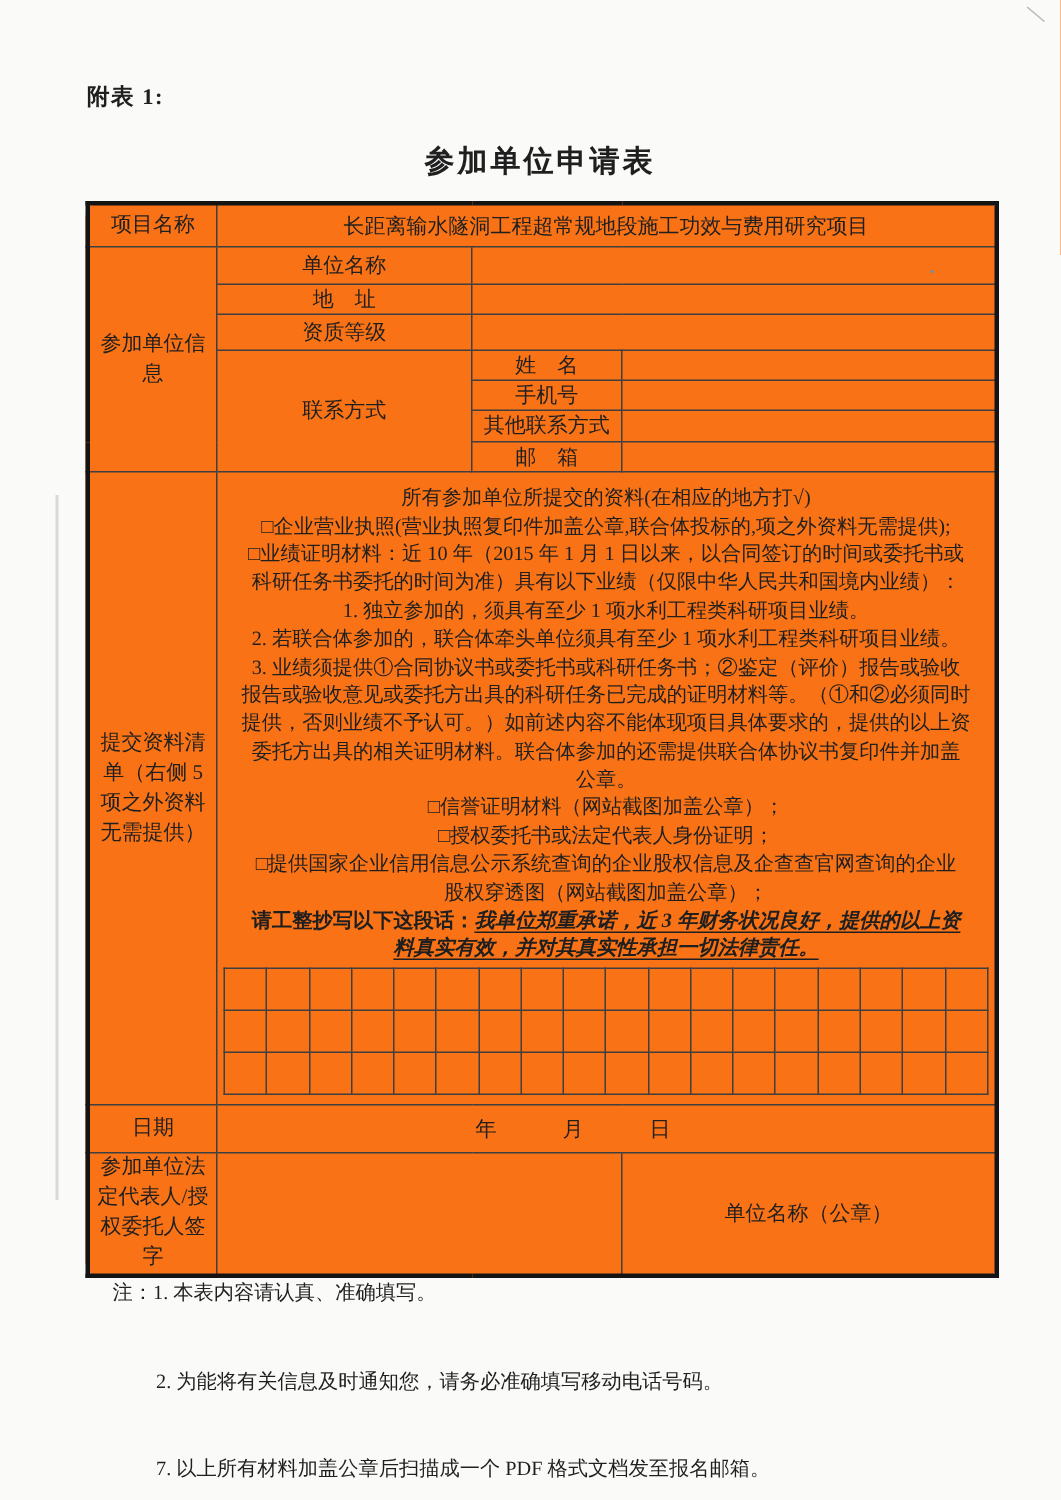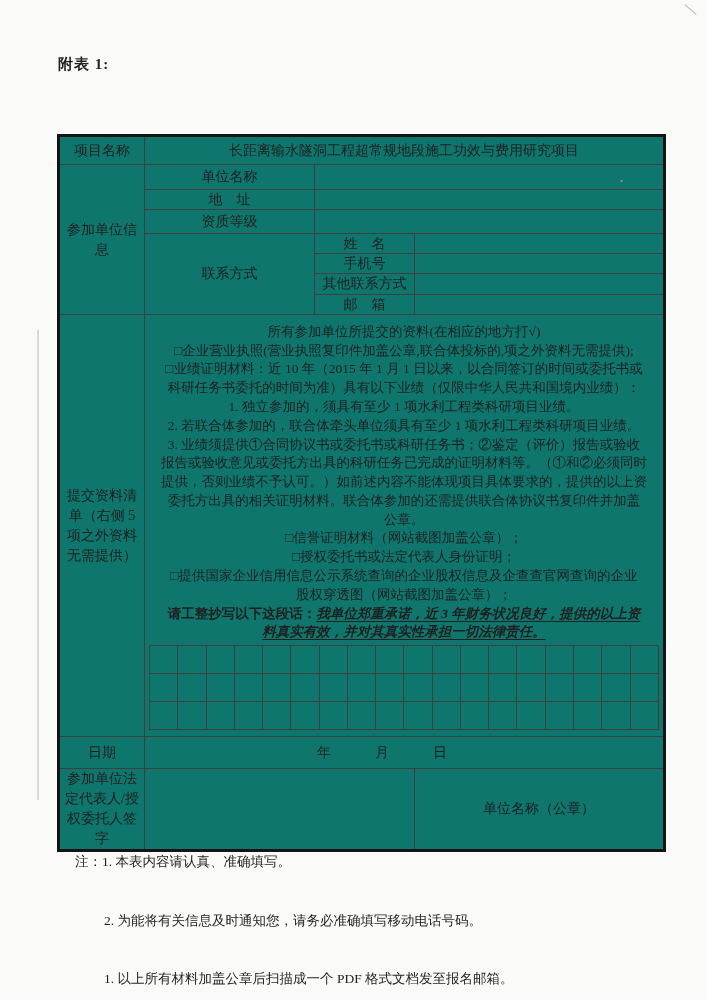--- a/index.html
+++ b/index.html
@@ -19,21 +19,21 @@
   }
   .title{
     position:absolute;left:57px;top:94px;width:606px;
     text-align:center;font-size:20px;font-weight:bold;
     letter-spacing:2px;margin:0;
   }
 
   table.form{
     position:absolute;left:57px;top:134px;
     width:606px;border-collapse:collapse;table-layout:fixed;
-    background:#0f766e;
+    background:#f97316;
     border-radius:11px;
   }
   table.form td{
     border:1px solid #3f3f3f;
     font-size:14px;
     padding:0 4px;
     text-align:center;vertical-align:middle;
     overflow:hidden;
   }
   table.form{border:3px solid #141414;}
@@ -95,20 +95,21 @@
     position:absolute;left:683px;top:9px;width:15px;height:1px;
     background:#9a9a9a;transform:rotate(40deg);opacity:.7;
   }
 </style>
 </head>
 <body>
 
 <div class="page">
 
   <div class="annex">附表 1:</div>
+  <h1 class="title">参加单位申请表</h1>
 
   <table class="form">
     <colgroup>
         <col class="c1">
         <col class="c2">
         <col class="c3">
         <col class="c4">
       </colgroup>
 
     <tbody>
@@ -254,20 +255,20 @@
 
   <div class="notes">
     <div class="note-row">
       <span class="note-prefix">注：</span>
       <span>1. 本表内容请认真、准确填写。</span>
     </div>
     <div class="note-row note-indent">
       <span>2. 为能将有关信息及时通知您，请务必准确填写移动电话号码。</span>
     </div>
     <div class="note-row note-indent">
-      <span>1. 以上所有材料加盖公章后扫描成一个 PDF 格式文档发至报名邮箱。</span>
+      <span>7. 以上所有材料加盖公章后扫描成一个 PDF 格式文档发至报名邮箱。</span>
     </div>
   </div>
 
   <div class="artifact-edge"></div>
   <div class="artifact-dot"></div>
   <div class="artifact-corner"></div>
 </div>
 
 </body></html>

